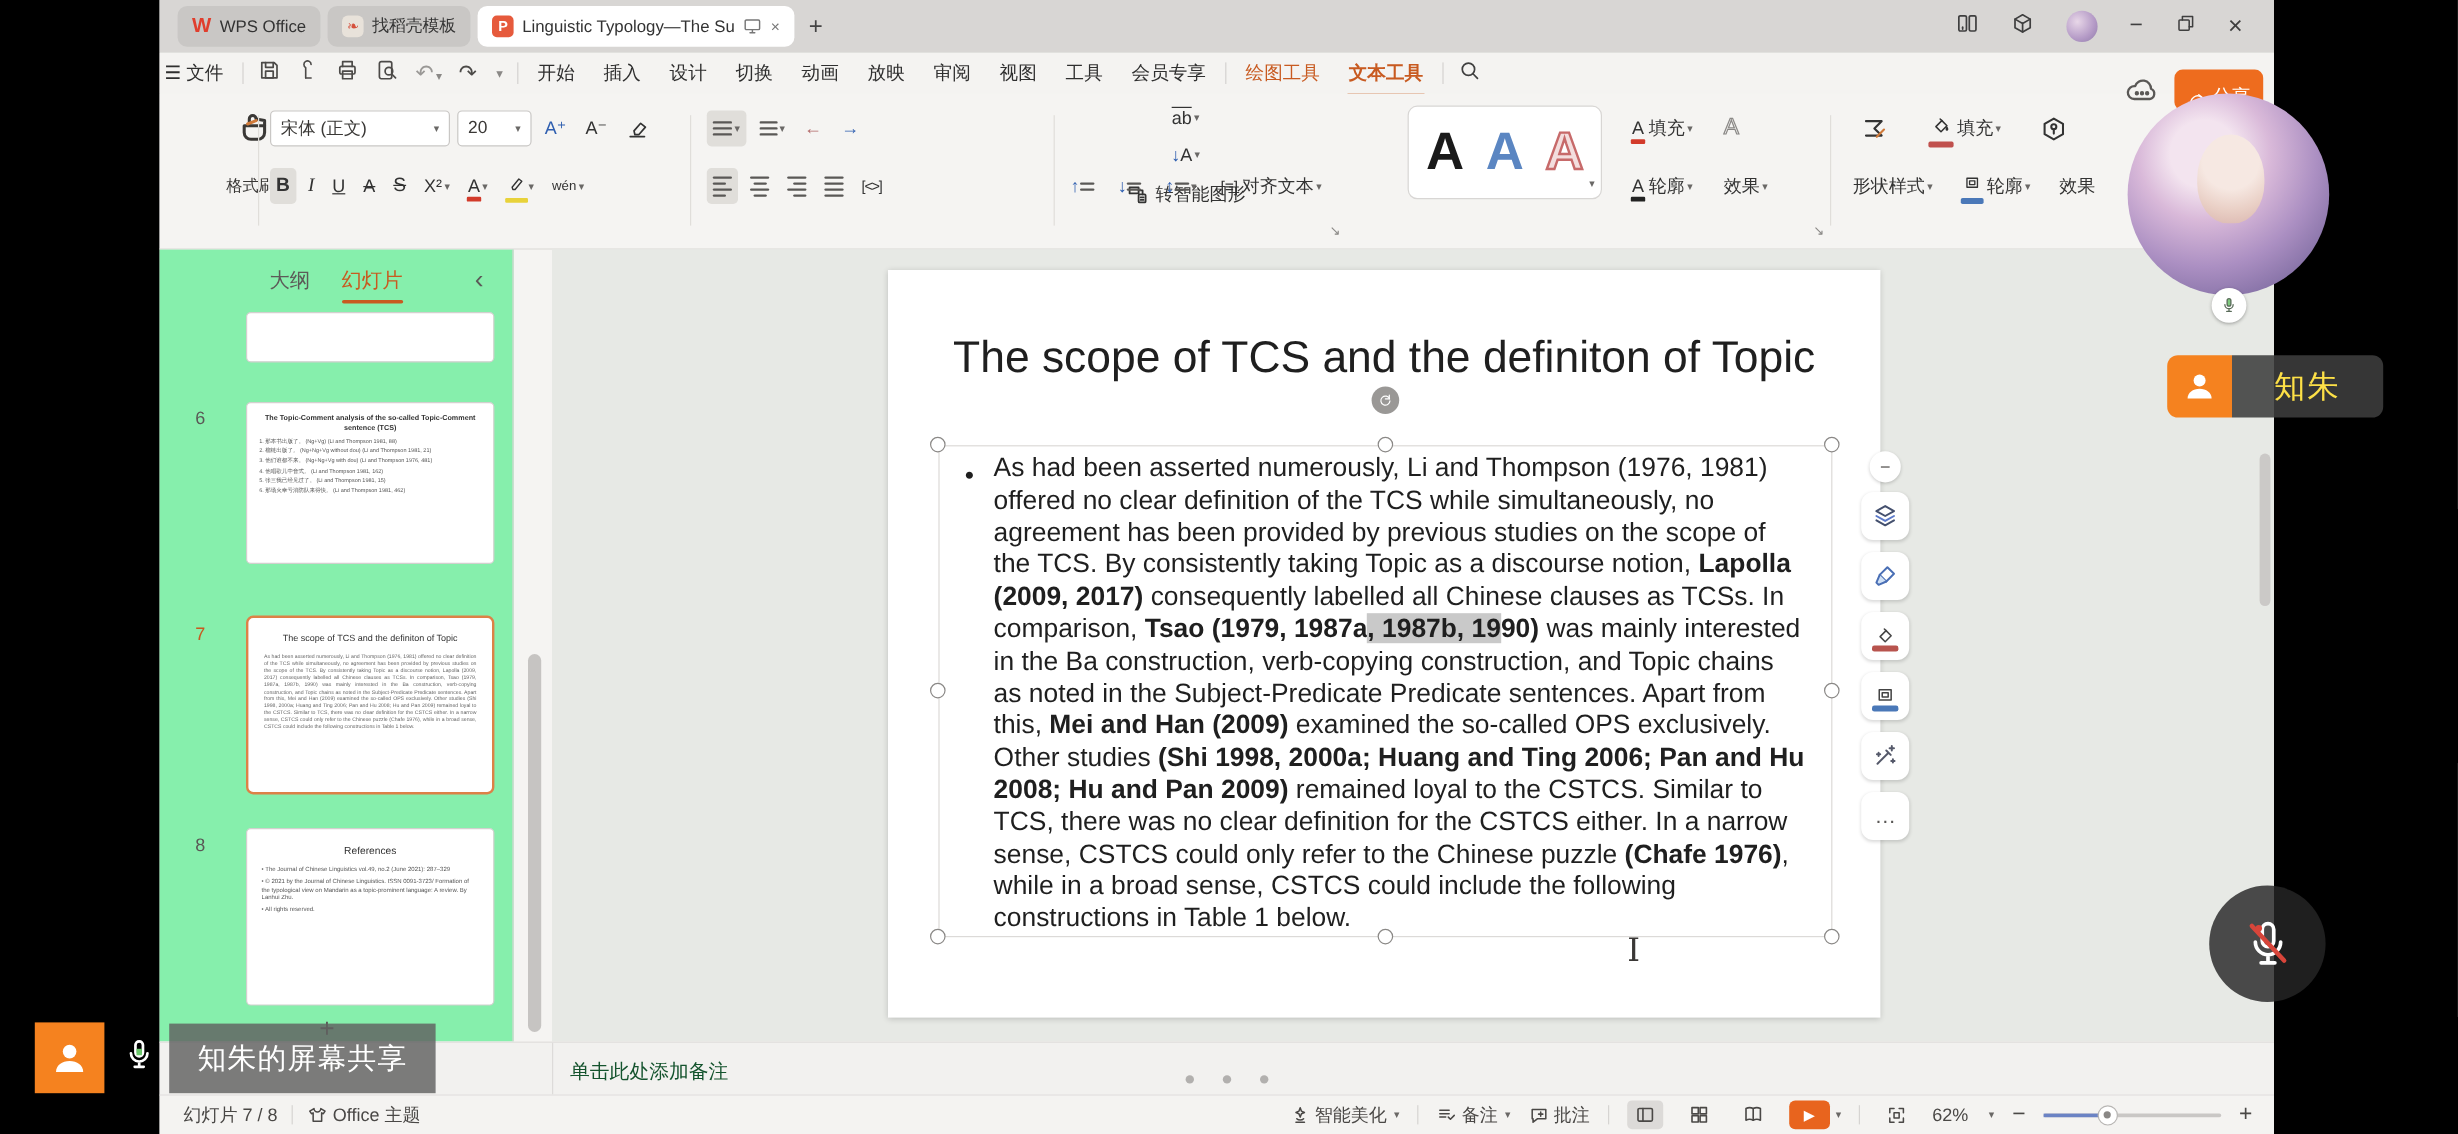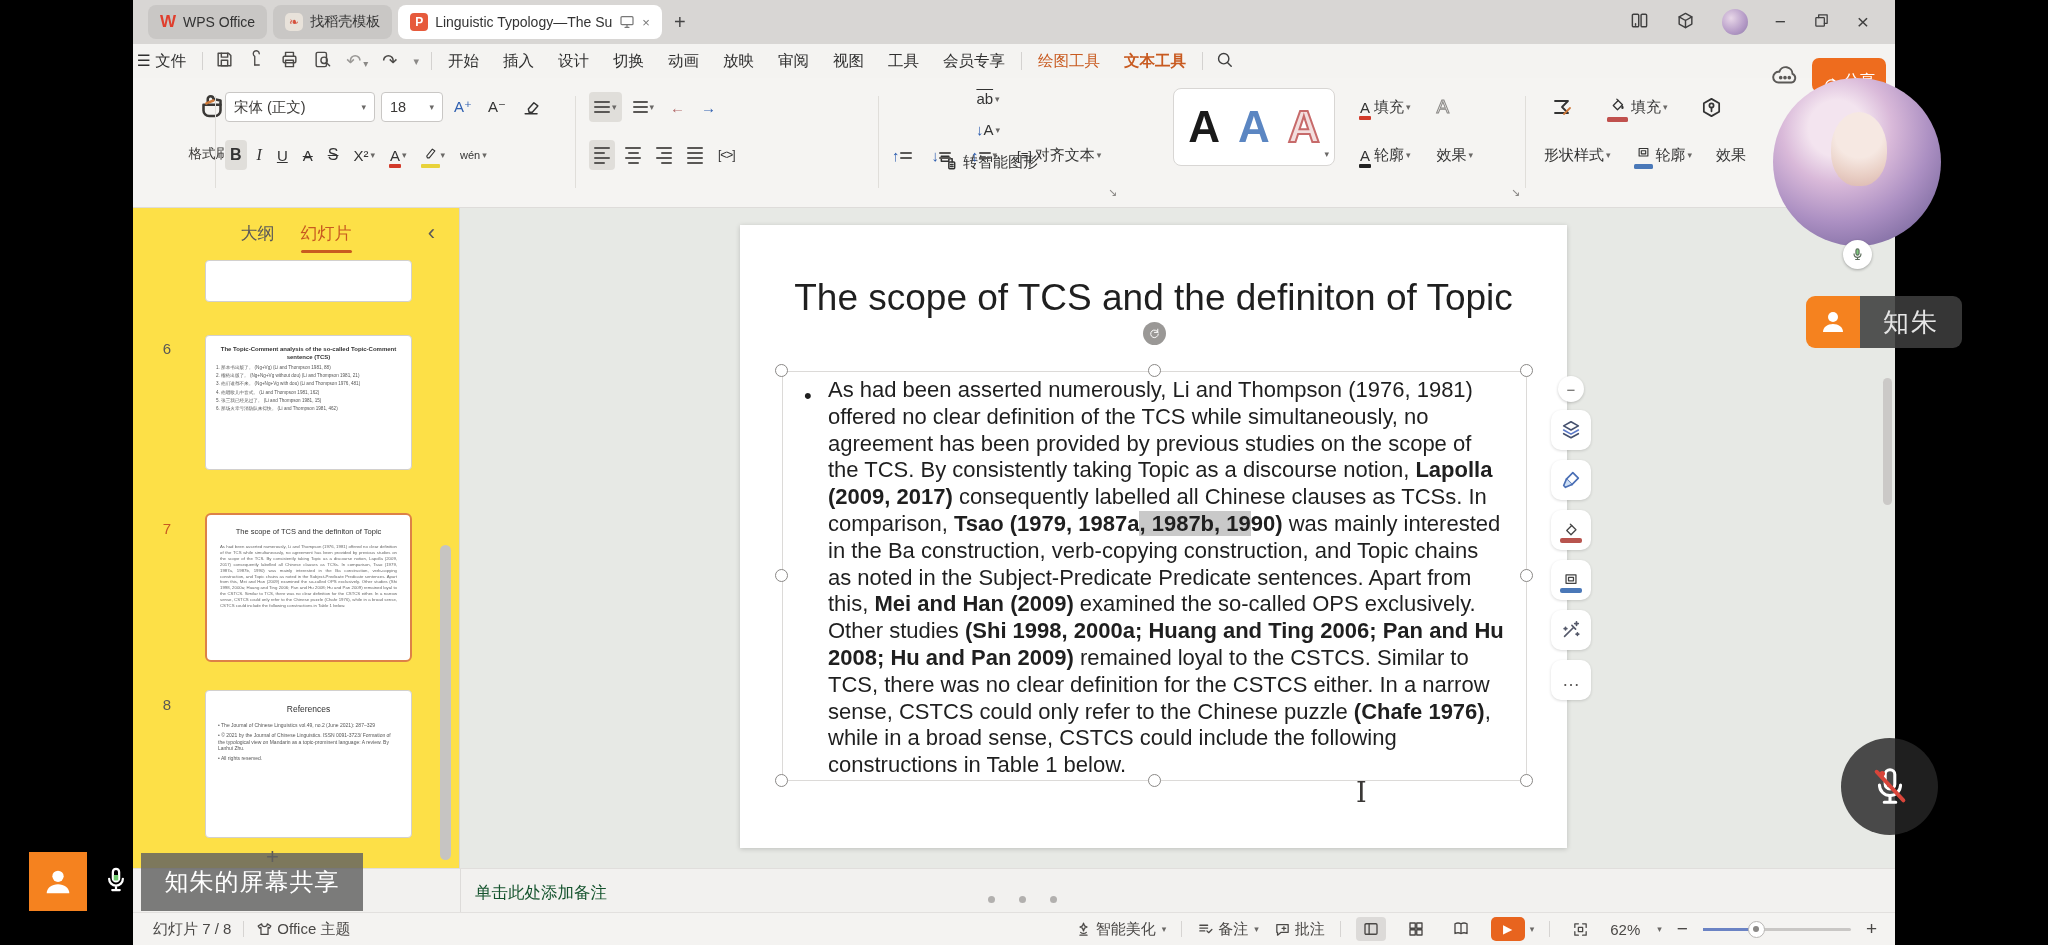--- a/index.html
+++ b/index.html
@@ -79,21 +79,21 @@
   .wordart { position:absolute; top:10px; width:162px; height:78px; background:#fff;
     border:1px solid #d8d6d4; border-radius:8px; display:flex; align-items:center;
     justify-content:center; gap:18px; }
   .wa1 { font-size:44px; font-weight:bold; color:#1a1a1a; }
   .wa2 { font-size:44px; font-weight:bold; color:#5b86c2; }
   .wa3 { font-size:44px; font-weight:bold; color:#d88b8b; -webkit-text-stroke:2px #c76a6a; color:#f3dede; }
   .wordart .dd { position:absolute; right:5px; bottom:6px; }
   .expander { position:absolute; font-size:11px; color:#8a8886; }
 
   
-  .sidebar { position:absolute; left:0; top:208px; width:327px; height:660px; background:#fde047;
+  .sidebar { position:absolute; left:0; top:208px; width:295px; height:660px; background:#86efac;
     border-right:1px solid #d8d6d4; }
   .sb-tabs { position:absolute; left:0; top:14px; width:100%; display:flex; justify-content:center;
     gap:26px; font-size:17px; color:#5c5a58; }
   .sb-tab.active { color:#c85a20; position:relative; }
   .sb-tab.active::after { content:""; position:absolute; left:0; right:0; bottom:-8px; height:3px;
     background:#c85a20; border-radius:2px; }
   .sb-collapse { position:absolute; right:24px; top:12px; font-size:22px; color:#5c5a58; }
   .thumb { position:absolute; left:72px; width:207px; background:#fff; border:1px solid #d2d0ce;
     border-radius:4px; overflow:hidden; }
   .thumb.sel { border:2px solid #dd8147; border-radius:6px; }
@@ -174,22 +174,22 @@
     background:radial-gradient(circle at 38% 30%, #f3e4ef 0 18%, #d9b9d9 35%, #ab8fc2 60%, #7d6ba0 85%, #5d5280);
     z-index:30; overflow:hidden; }
   .avatar-big::after { content:""; position:absolute; left:58px; top:34px; width:56px; height:74px;
     border-radius:50% 50% 45% 45%; background:radial-gradient(circle at 50% 30%, #f6e8e2 0 40%, #e9cfc5 70%, #d9b4ad); }
   .avatar-mic { position:absolute; left:1843px; top:240px; width:29px; height:29px; border-radius:50%;
     background:#fff; box-shadow:0 1px 3px rgba(0,0,0,.3); display:flex; align-items:center;
     justify-content:center; color:#5a6c5a; z-index:31; }
   .nametag { position:absolute; left:1806px; top:296px; height:52px; display:flex; z-index:30; }
   .nametag .nt-ic { width:54px; height:52px; background:#f5821f; border-radius:9px 0 0 9px;
     display:flex; align-items:center; justify-content:center; color:#fff; }
-  .nametag .nt-lb { width:102px; height:52px; background:rgba(62,62,62,.88); border-radius:0 9px 9px 0;
-    color:#e5e5e5; font-size:26px; display:flex; align-items:center; justify-content:center; letter-spacing:2px;font-family:Liberation Serif, serif; }
+  .nametag .nt-lb { width:126px; height:52px; background:rgba(62,62,62,.88); border-radius:0 9px 9px 0;
+    color:#fde047; font-size:26px; display:flex; align-items:center; justify-content:center; letter-spacing:2px;font-family:Liberation Serif, serif; }
   .bigmic { position:absolute; left:1841px; top:738px; width:97px; height:97px; border-radius:50%;
     background:rgba(38,38,38,.82); z-index:30; display:flex; align-items:center; justify-content:center; }
 
   .share-ind { position:absolute; left:29px; top:852px; display:flex; align-items:center; z-index:30; }
   .si-person { width:58px; height:59px; background:#f5821f; display:flex; align-items:center;
     justify-content:center; color:#fff; }
   .si-mic { margin:0 10px 0 14px; color:#fff; }
   .si-label { width:222px; height:58px; background:rgba(96,96,96,.82); color:#fff; font-size:24px;
     display:flex; align-items:center; justify-content:center; letter-spacing:1px; }
 
@@ -347,21 +347,21 @@
       <div class="fp-lb">格式刷</div>
     </div>
     <div class="rb-sep" style="left:82px;"></div>
 
     <div class="row1" style="left:92px;">
       <div class="selbox" style="width:150px;">
         <span>宋体 (正文)</span>
             <span class="dd">▾</span>
       </div>
       <div class="selbox" style="width:62px;">
-        <span>18</span>
+        <span>20</span>
             <span class="dd">▾</span>
       </div>
       <div class="rbtn" style="color:#2f5fb0;">A⁺</div>
       <div class="rbtn">A⁻</div>
       <div class="rbtn">
         <svg class="ic" width="19" height="19" viewBox="0 0 24 24">
               <path d="M8 14l7-8 5 4-7 8H9z"></path>
               <path d="M4 20h15"></path>
             </svg>
       </div>

